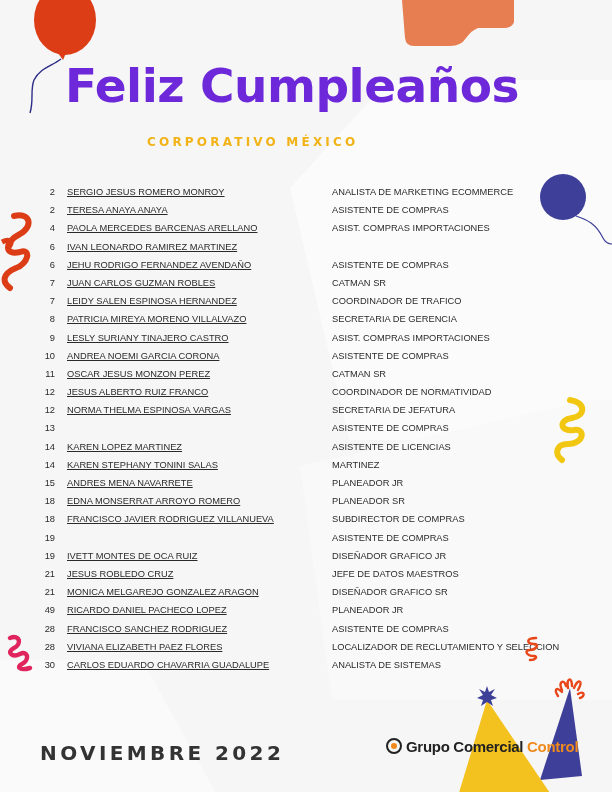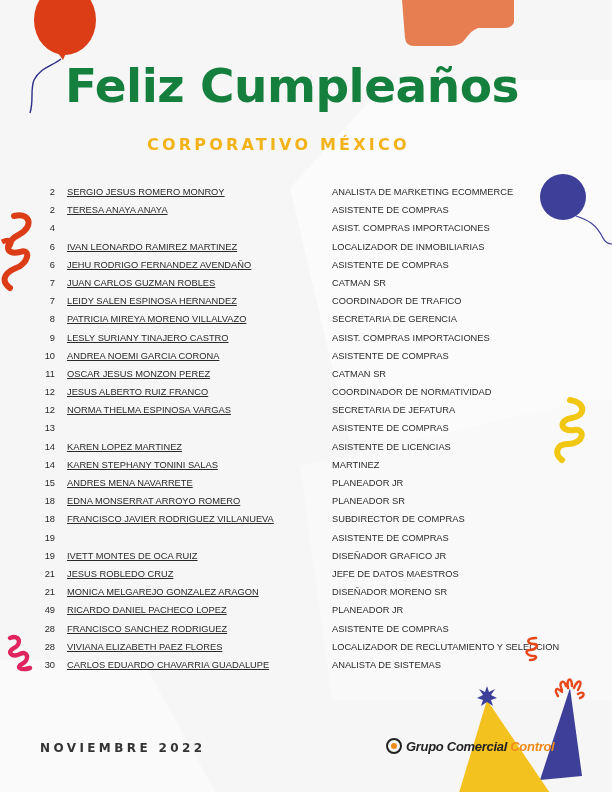--- a/index.html
+++ b/index.html
@@ -21,57 +21,57 @@
     clip-path: polygon(0 22%, 90% 0, 100% 0, 100% 100%, 10% 100%);
   }
   .stripe {
     left: -40px; top: 600px; width: 260px; height: 200px;
     background: #fafafa;
     clip-path: polygon(0 30%, 70% 30%, 100% 100%, 0 100%);
   }
   .title {
     position: absolute; left: 65px; top: 58px;
     font-family: "DejaVu Sans", sans-serif; font-weight: bold;
-    font-size: 47px; color: #15803d; letter-spacing: -0.5px;
+    font-size: 47px; color: #6d28d9; letter-spacing: -0.5px;
     white-space: nowrap;
   }
   .subtitle {
     position: absolute; left: 147px; top: 135px;
     font-family: "DejaVu Sans", sans-serif; font-weight: bold;
-    font-size: 16px; color: #f2b318; letter-spacing: 3.2px;
+    font-size: 12px; color: #f2b318; letter-spacing: 3.2px;
     white-space: nowrap;
   }
   .list { position: absolute; left: 0; top: 183px; width: 612px; }
   .row {
     position: relative; height: 18.2px;
     font-size: 9.3px; color: #2a2a2a; line-height: 18.2px;
   }
   .row .day { position: absolute; left: 40px; width: 15px; text-align: right; }
   .row .name { position: absolute; left: 67px; white-space: nowrap; text-decoration: underline; }
   .row .role { position: absolute; left: 332px; white-space: nowrap; }
   .footer-month {
     position: absolute; left: 40px; top: 741px;
     font-family: "DejaVu Sans", sans-serif; font-weight: bold;
-    font-size: 12px; color: #333; letter-spacing: 3.4px; white-space: nowrap;
+    font-size: 20px; color: #333; letter-spacing: 3.4px; white-space: nowrap;
   }
   .logo {
     position: absolute; left: 386px; top: 735px; height: 22px;
     display: flex; align-items: center; gap: 4px; z-index: 3;
   }
   .logo-mark {
     width: 16px; height: 16px; border-radius: 50%;
     border: 2.5px solid #222; box-sizing: border-box;
     display: flex; align-items: center; justify-content: center;
   }
   .logo-mark::after {
     content: ""; width: 6px; height: 6px; border-radius: 50%; background: #f08a1c;
   }
   .logo-text {
-    font-family: "Liberation Sans", sans-serif; font-weight: bold; font-style: italic;
-    font-size: 13px; color: #222; white-space: nowrap; letter-spacing: -0.3px;
+    font-family: "Liberation Sans", sans-serif; font-weight: bold; 
+    font-size: 15px; color: #222; white-space: nowrap; letter-spacing: -0.3px;
   }
   .logo-text .accent { color: #f08a1c; }
   svg.deco { position: absolute; overflow: visible; }
 </style>
 </head>
 <body>
 
 <div class="bg-shape hex1"></div>
 <div class="bg-shape hex2"></div>
 <div class="bg-shape stripe"></div>
@@ -113,26 +113,26 @@
       <span class="name">SERGIO JESUS ROMERO MONROY</span>
       <span class="role">ANALISTA DE MARKETING ECOMMERCE</span>
     </div>
   <div class="row">
       <span class="day">2</span>
       <span class="name">TERESA ANAYA ANAYA</span>
       <span class="role">ASISTENTE DE COMPRAS</span>
     </div>
   <div class="row">
       <span class="day">4</span>
+      <span class="name">PAOLA MERCEDES BARCENAS ARELLANO</span>
       <span class="role">ASIST. COMPRAS IMPORTACIONES</span>
     </div>
   <div class="row">
       <span class="day">6</span>
       <span class="name">IVAN LEONARDO RAMIREZ MARTINEZ</span>
-      <span class="role">LOCALIZADOR DE INMOBILIARIAS</span>
     </div>
   <div class="row">
       <span class="day">6</span>
       <span class="name">JEHU RODRIGO FERNANDEZ AVENDAÑO</span>
       <span class="role">ASISTENTE DE COMPRAS</span>
     </div>
   <div class="row">
       <span class="day">7</span>
       <span class="name">JUAN CARLOS GUZMAN ROBLES</span>
       <span class="role">CATMAN SR</span>
@@ -211,21 +211,21 @@
       <span class="role">DISEÑADOR GRAFICO JR</span>
     </div>
   <div class="row">
       <span class="day">21</span>
       <span class="name">JESUS ROBLEDO CRUZ</span>
       <span class="role">JEFE DE DATOS MAESTROS</span>
     </div>
   <div class="row">
       <span class="day">21</span>
       <span class="name">MONICA MELGAREJO GONZALEZ ARAGON</span>
-      <span class="role">DISEÑADOR MORENO SR</span>
+      <span class="role">DISEÑADOR GRAFICO SR</span>
     </div>
   <div class="row">
       <span class="day">49</span>
       <span class="name">RICARDO DANIEL PACHECO LOPEZ</span>
       <span class="role">PLANEADOR JR</span>
     </div>
   <div class="row">
       <span class="day">28</span>
       <span class="name">FRANCISCO SANCHEZ RODRIGUEZ</span>
       <span class="role">ASISTENTE DE COMPRAS</span>

